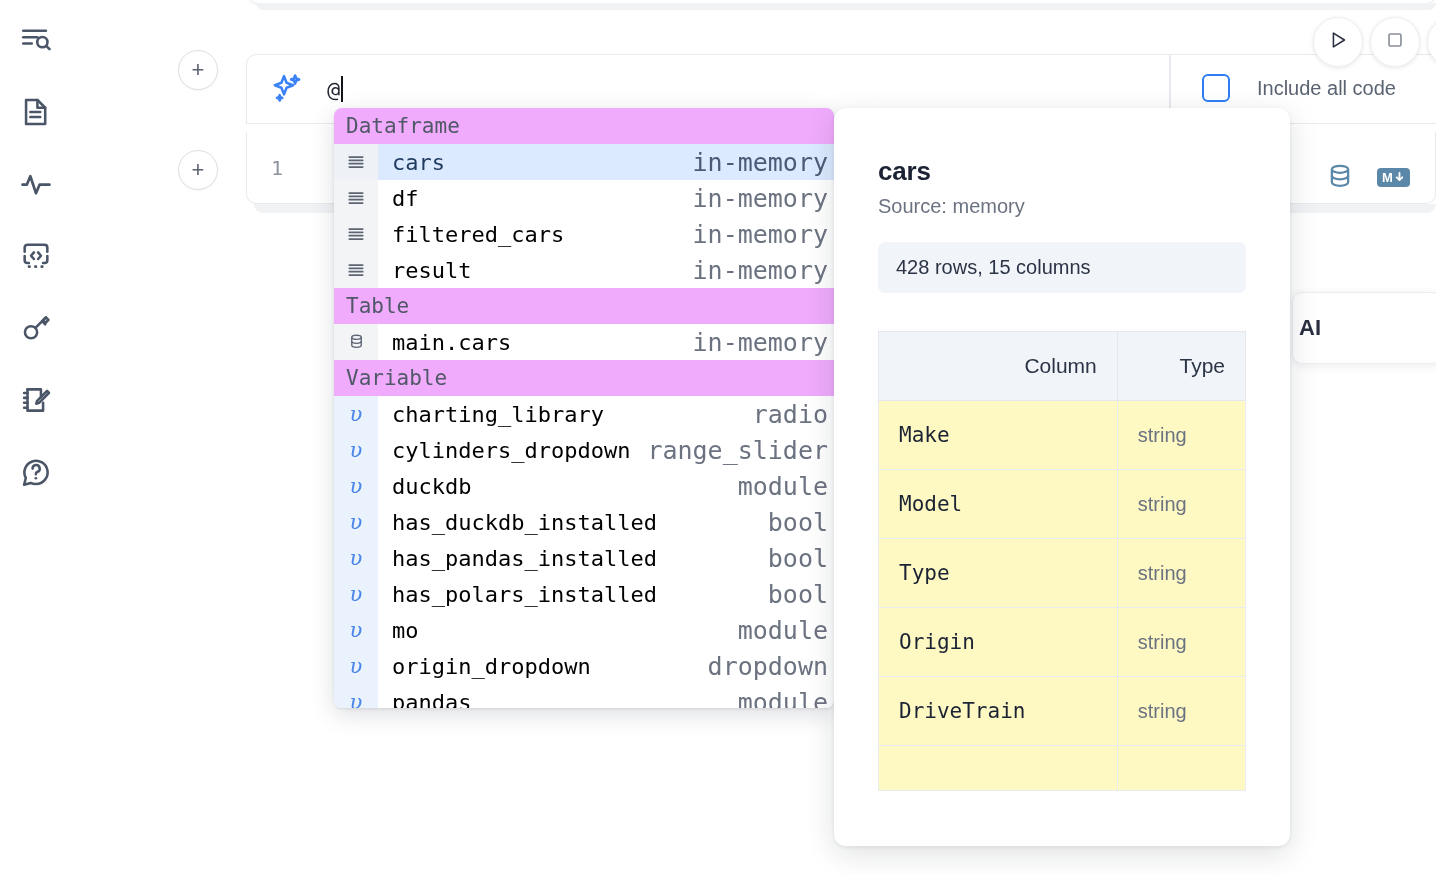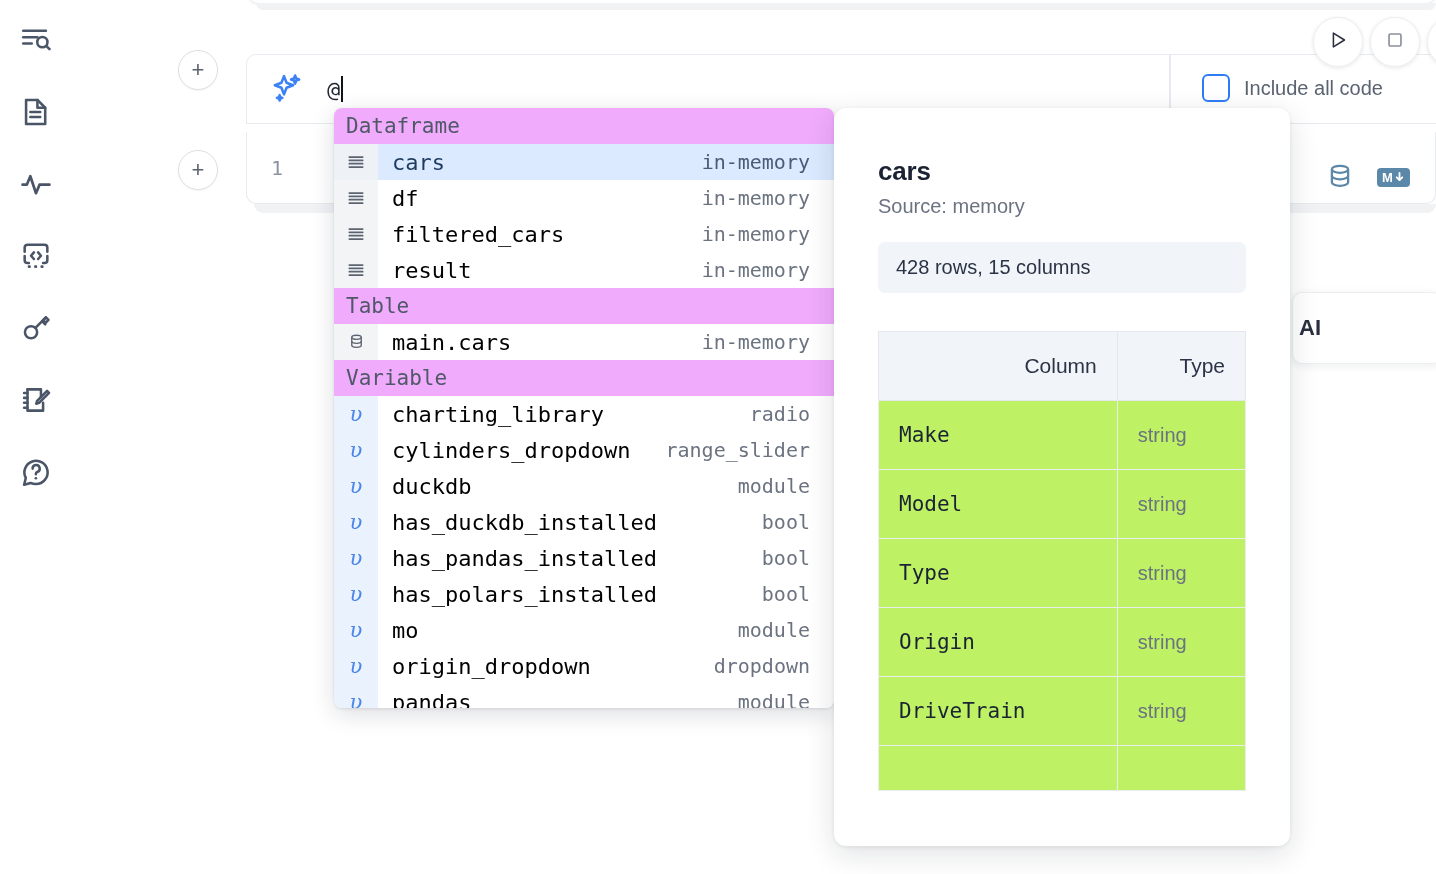--- a/index.html
+++ b/index.html
@@ -112,21 +112,21 @@
     box-shadow: 0 1px 4px rgba(16,24,40,.10);
     display: flex; align-items: center; justify-content: center;
     cursor: pointer;
   }
   .run-btn.b1 { left: 1313px; top: 17px; }
   .run-btn.b2 { left: 1370px; top: 17px; }
   .run-btn.b3 { left: 1427px; top: 17px; }
   .include-wrap {
     position: absolute;
     left: 1202px; top: 74px;
-    display: flex; align-items: center; gap: 14px;
+    display: flex; align-items: center; gap: 27px;
     cursor: pointer;
   }
   .chk {
     width: 28px; height: 28px;
     border: 2px solid #2f7df6;
     border-radius: 6px;
     background: #fff;
   }
   .include-label {
     font-size: 20px;
@@ -255,23 +255,23 @@
     color: #5c6472;
   }
   .ac-row .nm {
     flex: 1;
     font-size: 22px;
     color: #000000;
     padding-left: 14px;
     white-space: nowrap;
   }
   .ac-row .ty {
-    font-size: 20px;
+    font-size: 25px;
     color: #6b7280;
-    padding-right: 24px;
+    padding-right: 6px;
     white-space: nowrap;
   }
   .ac-row.sel { background: #dbeafe; }
   .ac-row.sel .nm { color: #1e3a5f; }
   .ac-row.sel .ty { color: #4b5b75; }
   .ac-row.sel .ic { background: #eef2f7; }
 
   .ac-row.var .ic {
     background: #eaf2fd;
     color: #4a86e8;
@@ -322,21 +322,21 @@
     text-align: right;
     font-weight: 400;
     font-size: 21px;
     color: #2b3446;
     padding: 22px 20px;
     border: 1px solid #e4e8ee;
   }
   .detail-table td {
     border: 1px solid #e9edf2;
     padding: 22px 20px;
-    background: #bef264;
+    background: #fef9c3;
   }
   .detail-table td.col-name {
     font-family: "DejaVu Sans Mono", monospace;
     font-size: 21px;
     color: #1b2233;
   }
   .detail-table td.col-type {
     font-size: 20px;
     color: #6b7280;
   }

